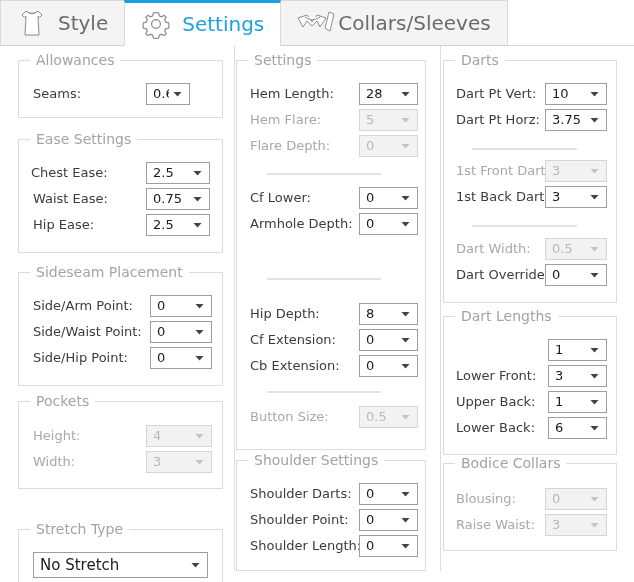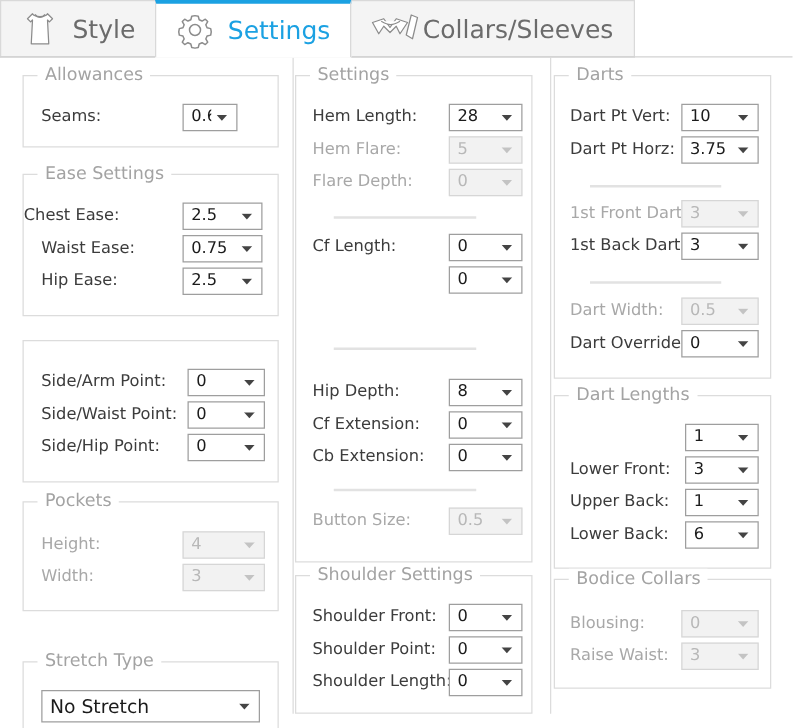--- a/index.html
+++ b/index.html
@@ -179,21 +179,21 @@
       </div>
       <div class="dd" style="left:127px; top:22px; width:44px;">
         <span class="val">0.625</span>
         <span class="arw"></span>
       </div>
     </div>
 
     <div class="group" style="left:0; top:93px; width:205px; height:114px;">
       <div class="legend">Ease Settings</div>
 
-      <div class="row" style="left:0; top:22px;justify-content:flex-end;">
+      <div class="row" style="left:12px; top:22px;justify-content:flex-end;">
         <span class="lbl">Chest Ease:</span>
       </div>
       <div class="dd" style="left:127px; top:22px; width:64px;">
         <span class="val">2.5</span>
         <span class="arw"></span>
       </div>
 
       <div class="row" style="left:14px; top:48px;">
         <span class="lbl">Waist Ease:</span>
       </div>
@@ -205,20 +205,21 @@
       <div class="row" style="left:14px; top:74px;">
         <span class="lbl">Hip Ease:</span>
       </div>
       <div class="dd" style="left:127px; top:74px; width:64px;">
         <span class="val">2.5</span>
         <span class="arw"></span>
       </div>
     </div>
 
     <div class="group" style="left:0; top:226px; width:205px; height:114px;">
+      <div class="legend">Sideseam Placement</div>
 
       <div class="row" style="left:14px; top:22px;">
         <span class="lbl">Side/Arm Point:</span>
       </div>
       <div class="dd" style="left:131px; top:22px; width:62px;">
         <span class="val">0</span>
         <span class="arw"></span>
       </div>
 
       <div class="row" style="left:14px; top:48px;">
@@ -293,27 +294,30 @@
         <span class="lbl">Flare Depth:</span>
       </div>
       <div class="dd disabled" style="left:122px; top:74px; width:59px;">
         <span class="val">0</span>
         <span class="arw"></span>
       </div>
 
       <div class="hdiv" style="left:30px; top:112px; width:114px;"></div>
 
       <div class="row" style="left:13px; top:126px;">
-        <span class="lbl">Cf Length:</span>
+        <span class="lbl">Cf Lower:</span>
       </div>
       <div class="dd" style="left:122px; top:126px; width:59px;">
         <span class="val">0</span>
         <span class="arw"></span>
       </div>
 
+      <div class="row" style="left:13px; top:152px;">
+        <span class="lbl">Armhole Depth:</span>
+      </div>
       <div class="dd" style="left:122px; top:152px; width:59px;">
         <span class="val">0</span>
         <span class="arw"></span>
       </div>
 
       <div class="hdiv" style="left:30px; top:217px; width:114px;"></div>
 
       <div class="row" style="left:13px; top:242px;">
         <span class="lbl">Hip Depth:</span>
       </div>
@@ -346,21 +350,21 @@
       <div class="dd disabled" style="left:122px; top:345px; width:59px;">
         <span class="val">0.5</span>
         <span class="arw"></span>
       </div>
     </div>
 
     <div class="group" style="left:0; top:414px; width:190px; height:111px;">
       <div class="legend">Shoulder Settings</div>
 
       <div class="row" style="left:13px; top:22px;">
-        <span class="lbl">Shoulder Front:</span>
+        <span class="lbl">Shoulder Darts:</span>
       </div>
       <div class="dd" style="left:122px; top:22px; width:59px;">
         <span class="val">0</span>
         <span class="arw"></span>
       </div>
 
       <div class="row" style="left:13px; top:48px;">
         <span class="lbl">Shoulder Point:</span>
       </div>
       <div class="dd" style="left:122px; top:48px; width:59px;">

